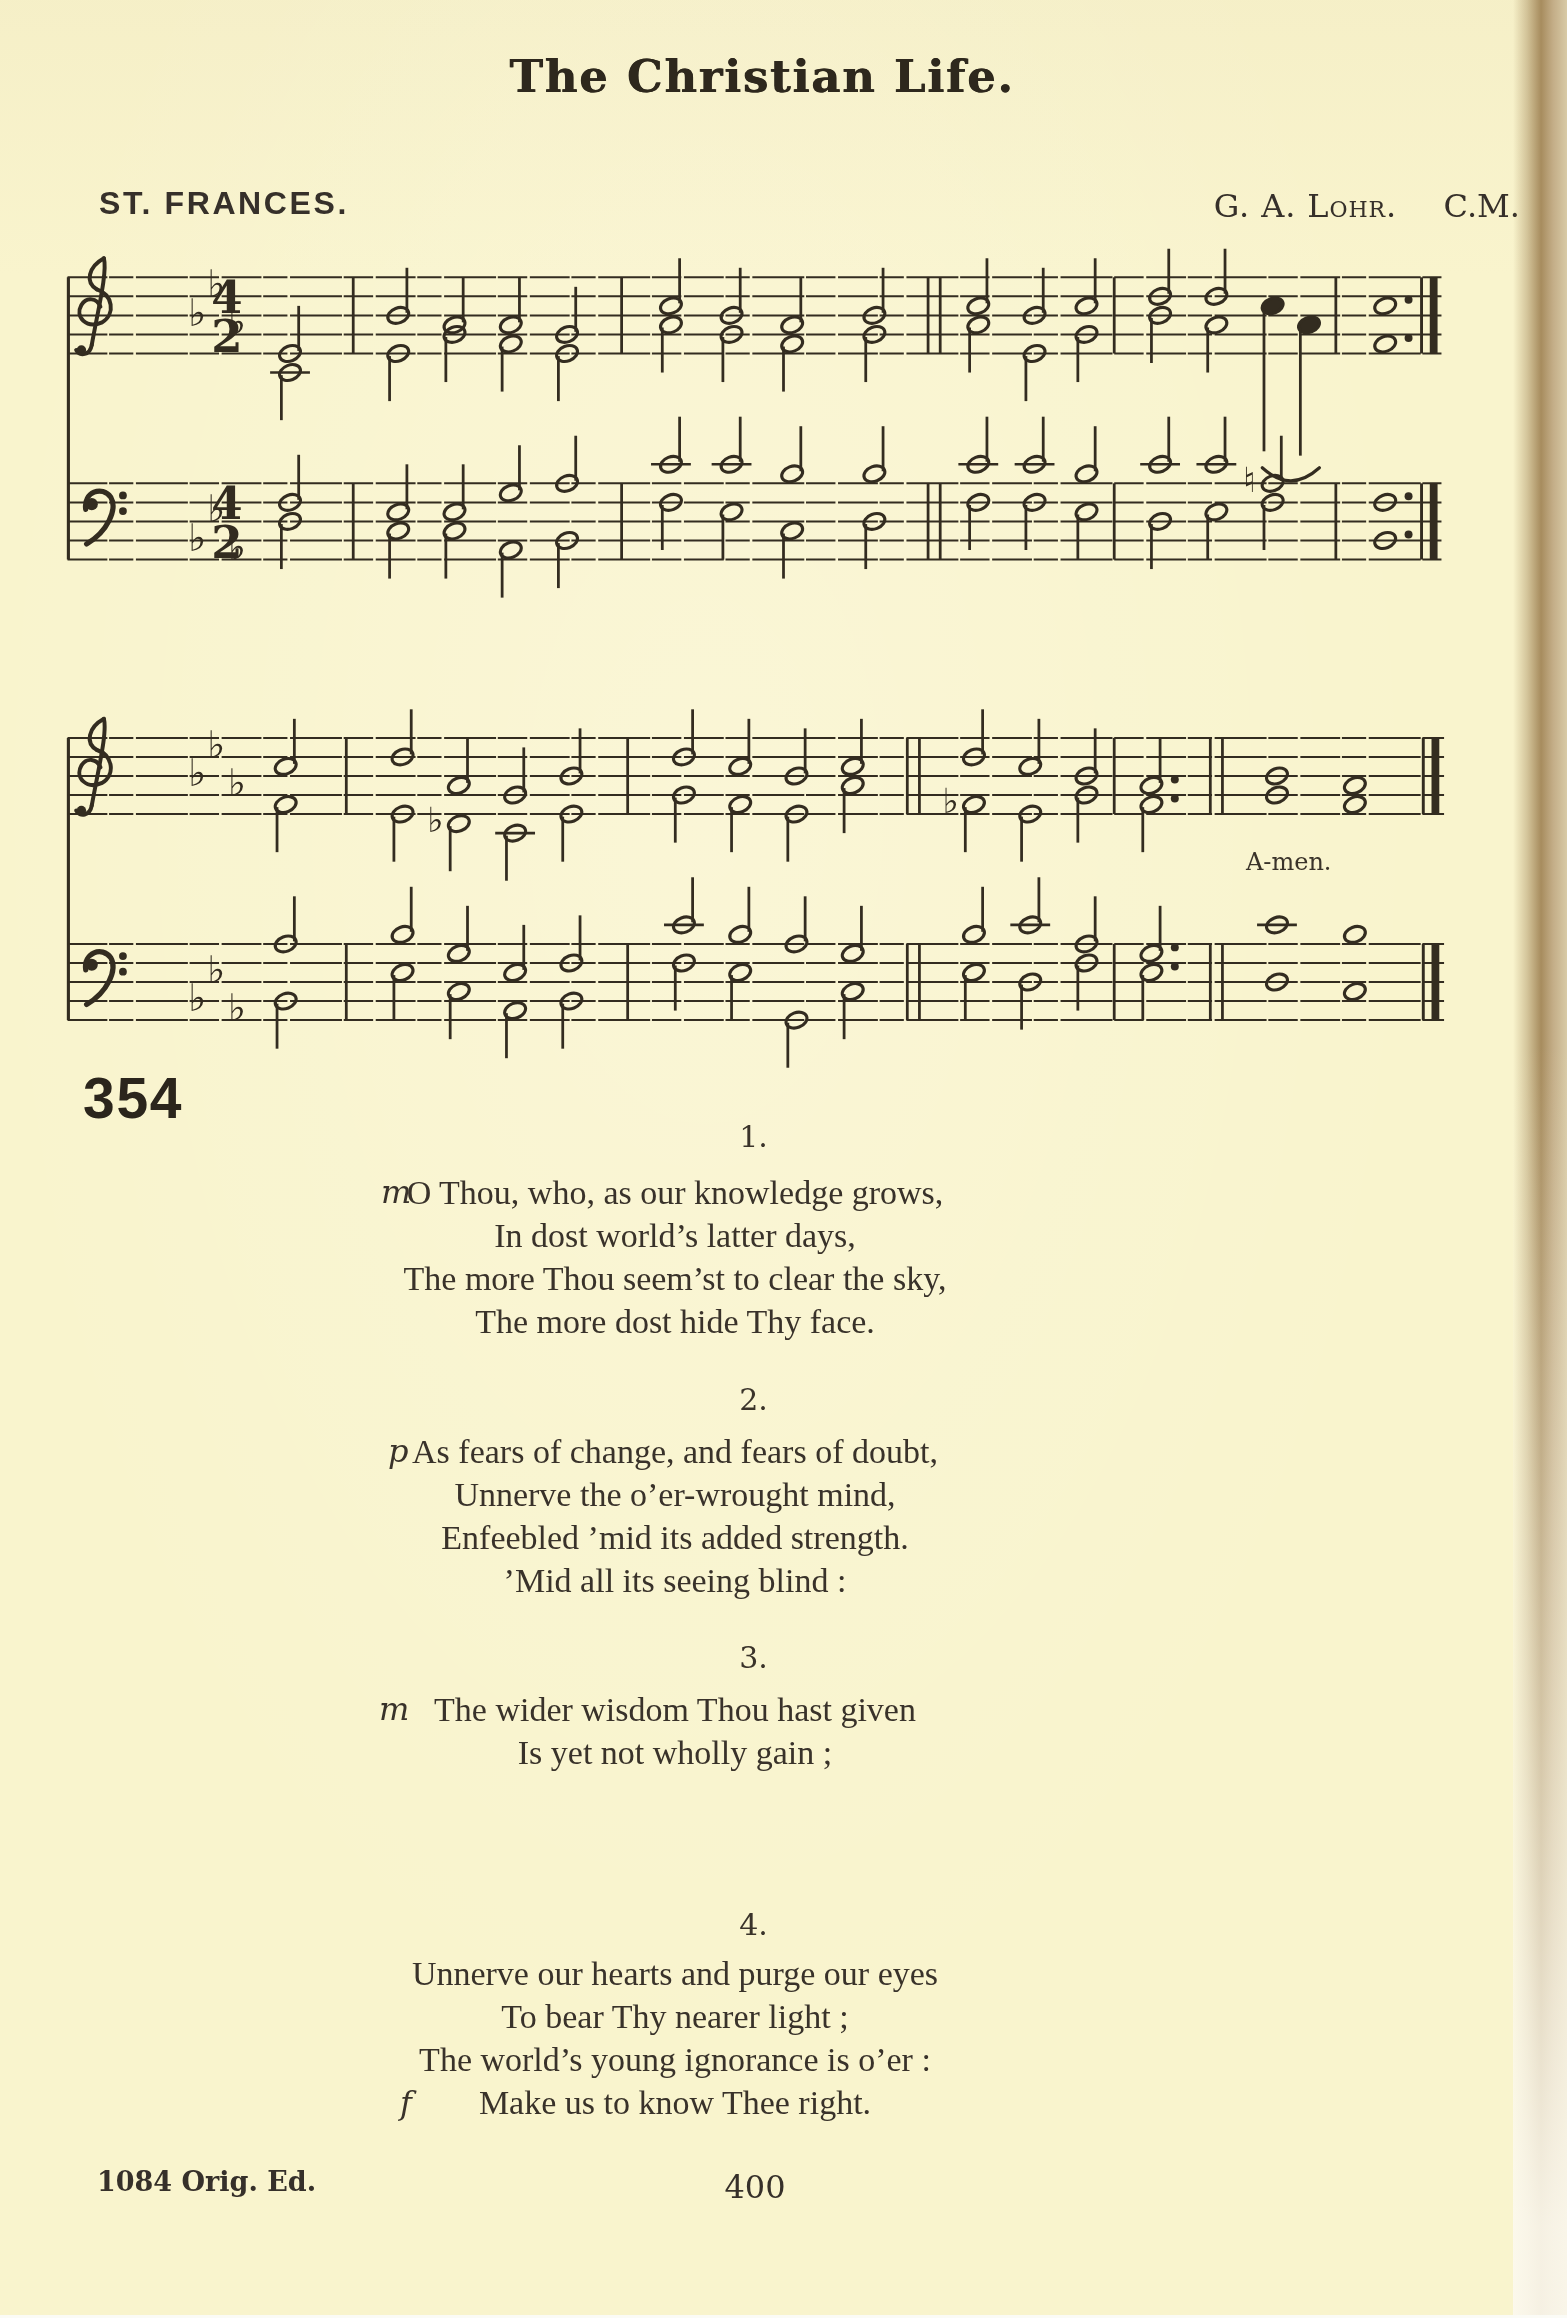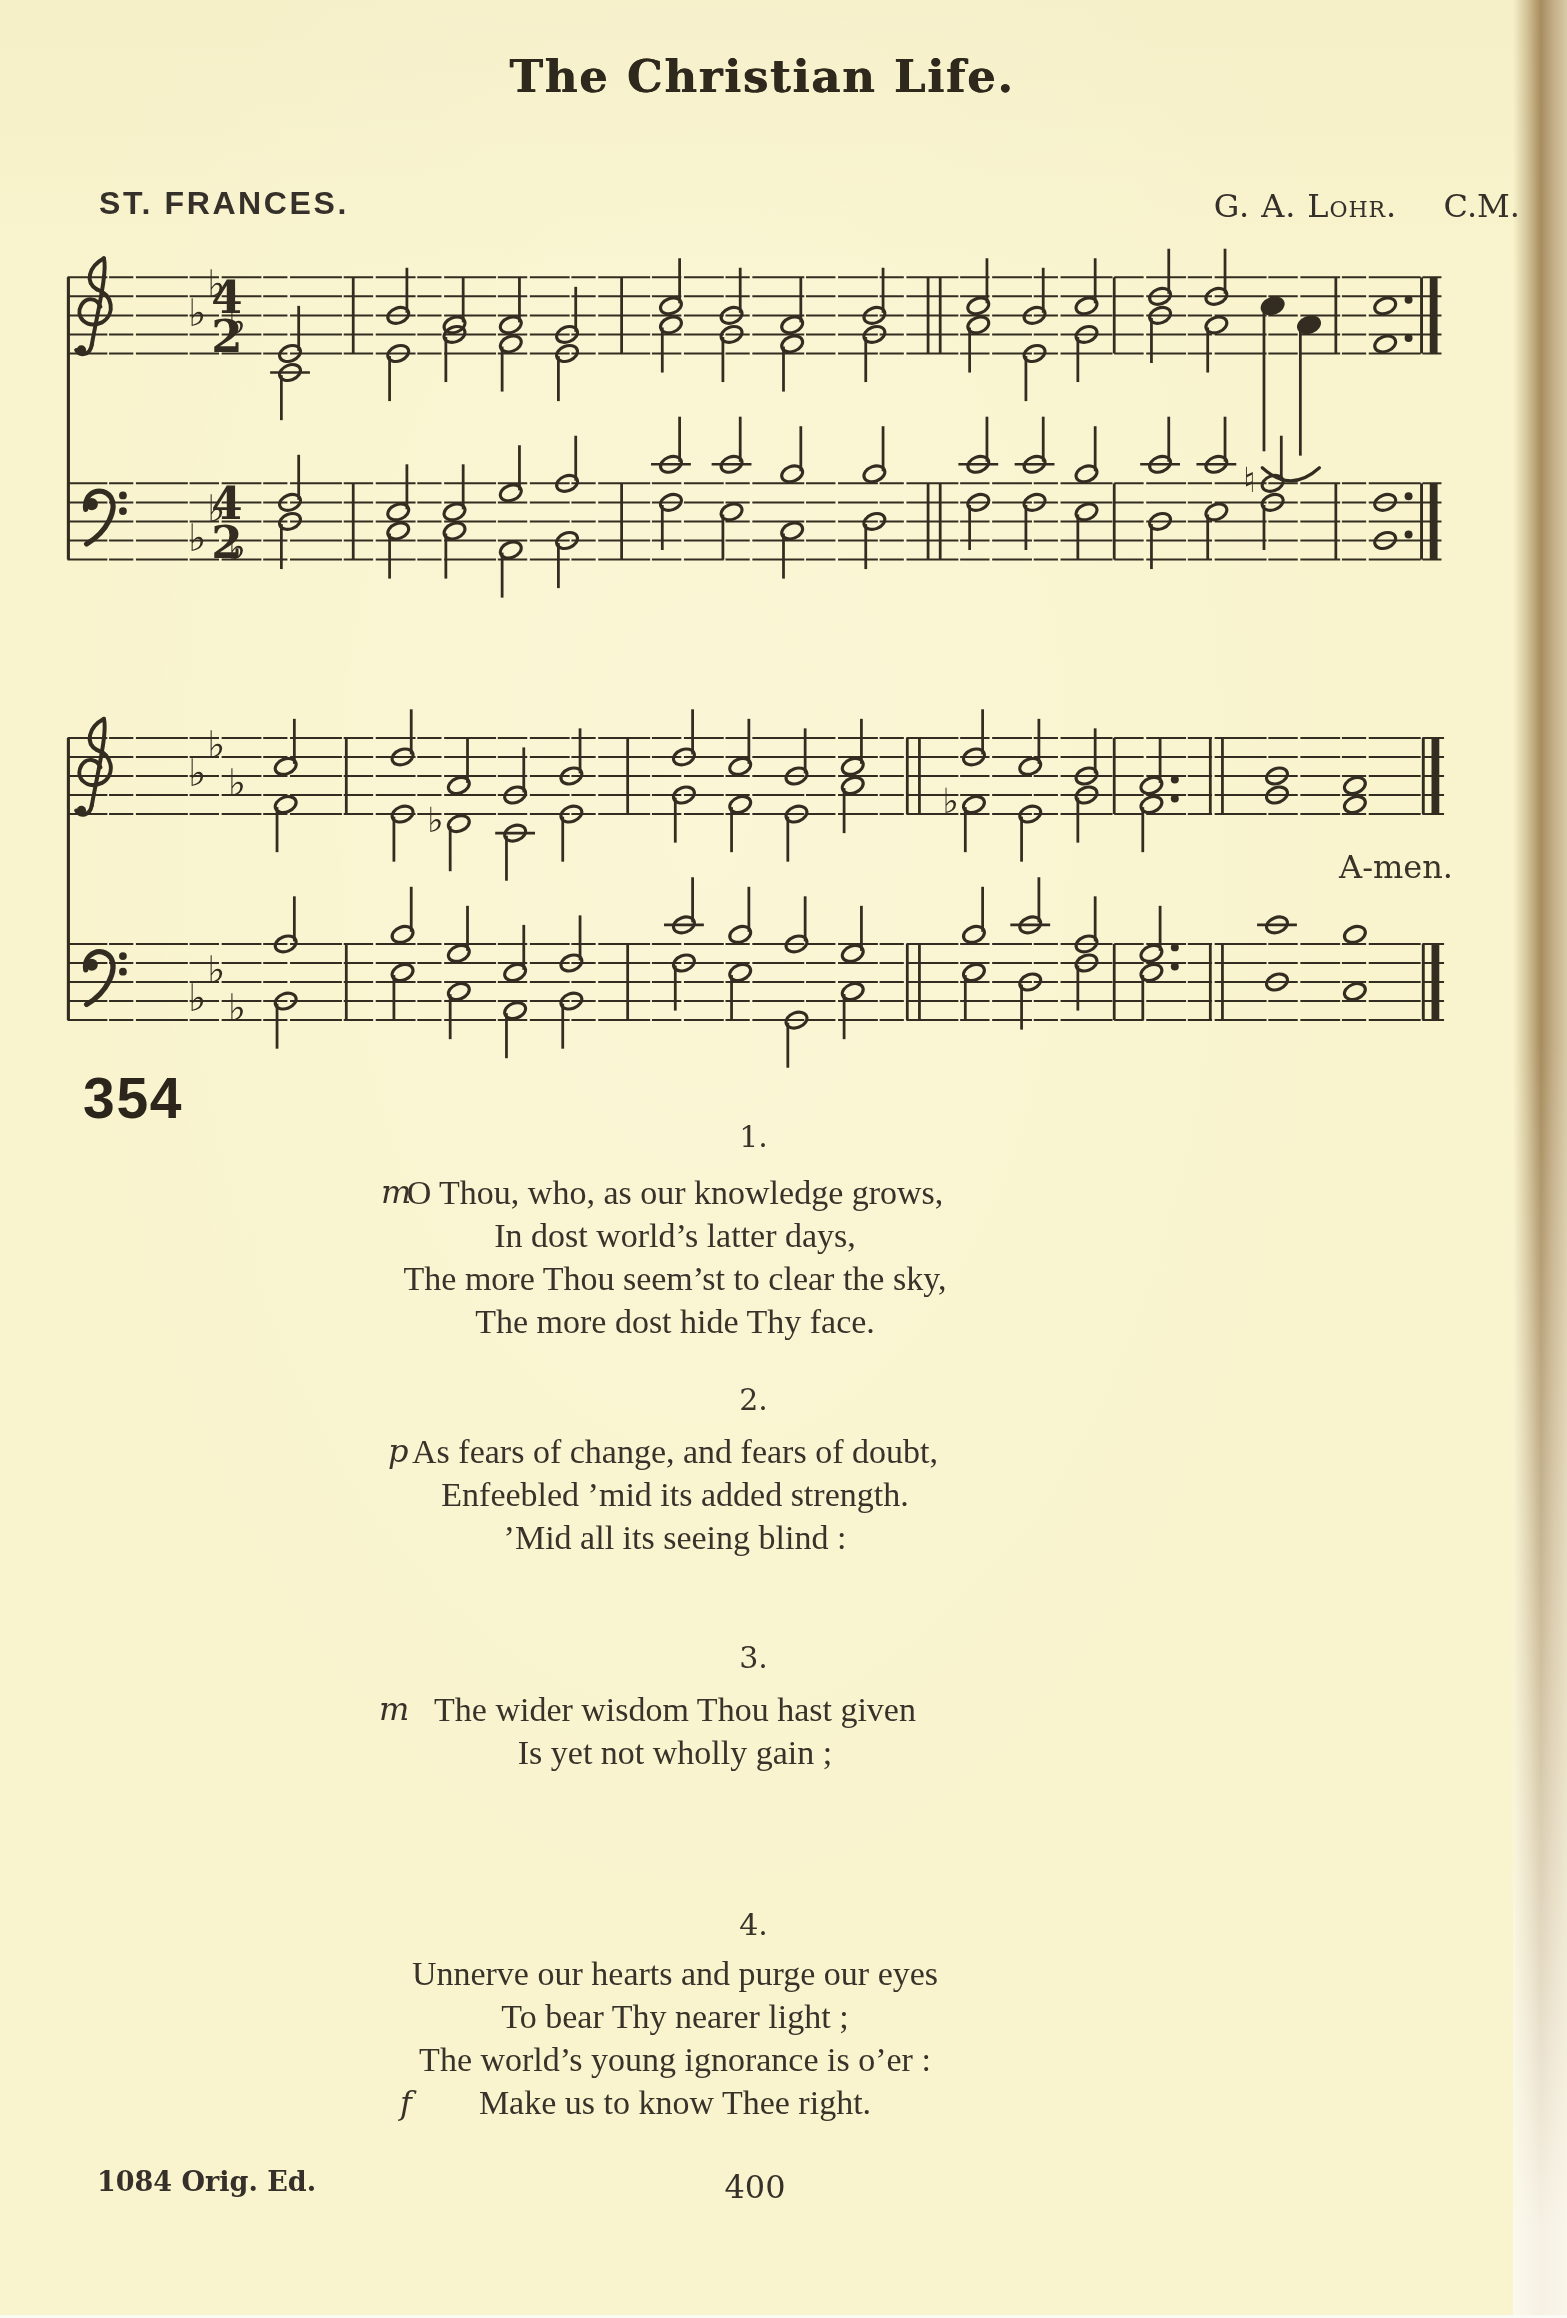--- a/index.html
+++ b/index.html
@@ -38,22 +38,22 @@
     position:absolute;top:187px;left:0;width:1520px;text-align:right;
     font-family:"DejaVu Serif", serif;font-size:32px;color:#36302a;
   }
   .tune-composer{
     position:absolute;top:187px;right:170px;
     font-family:"DejaVu Serif", serif;font-size:32px;color:#36302a;
     font-variant:small-caps;letter-spacing:0.9px;
   }
   #music-svg{position:absolute;top:0;left:0;}
   .amen-label{
-    position:absolute;top:848px;left:1280px;width:173px;text-align:right;
-    font-family:"DejaVu Serif", serif;font-size:32px;color:#3a332a;
+    position:absolute;top:848px;left:1246px;width:173px;text-align:left;
+    font-family:"DejaVu Serif", serif;font-size:24px;color:#3a332a;
   }
   .hymn-number{
     position:absolute;top:1065px;left:83px;
     font-family:"Liberation Sans", sans-serif;font-weight:bold;font-size:57px;
     color:#2b251c;letter-spacing:1.7px;
   }
   .verse-number{
     position:absolute;left:710px;width:87px;text-align:center;
     font-family:"DejaVu Serif", serif;font-size:30px;color:#3a332a;
   }
@@ -448,20 +448,21 @@
     <div>O Thou, who, as our knowledge grows,</div>
     <div>In dost world’s latter days,</div>
     <div>The more Thou seem’st to clear the sky,</div>
     <div>The more dost hide Thy face.</div>
   </div>
 
   <div class="verse-number" style="top:1382px">2.</div>
   <span class="dynamic" style="top:1432px;left:388px">p</span>
   <div class="stanza" style="top:1430px">
     <div>As fears of change, and fears of doubt,</div>
+    <div>Unnerve the o’er-wrought mind,</div>
     <div>Enfeebled ’mid its added strength.</div>
     <div>’Mid all its seeing blind :</div>
   </div>
 
   <div class="verse-number" style="top:1640px">3.</div>
   <span class="dynamic" style="top:1690px;left:379px">m</span>
   <div class="stanza" style="top:1688px">
     <div>The wider wisdom Thou hast given</div>
     <div>Is yet not wholly gain ;</div>
   </div>

